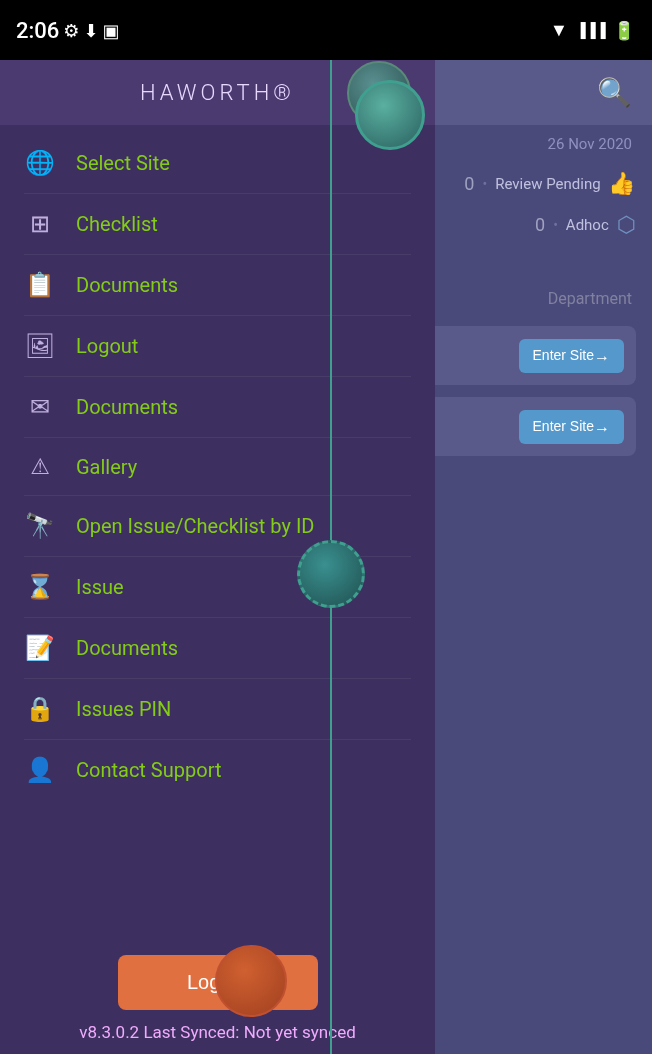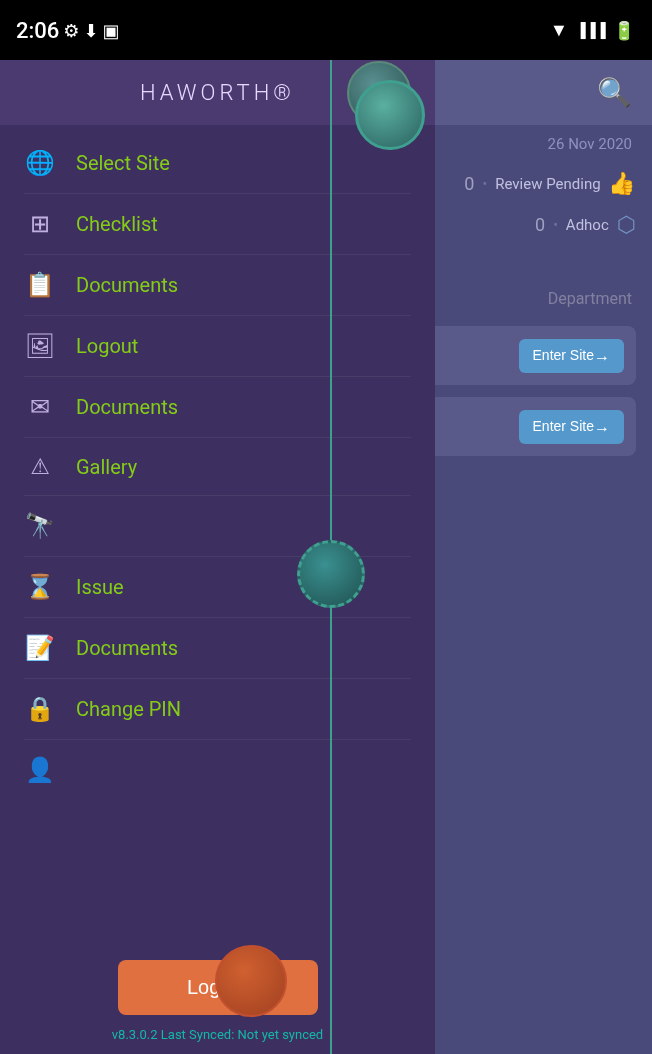--- a/index.html
+++ b/index.html
@@ -298,22 +298,22 @@
       background: #e07040;
       color: #fff;
       border: none;
       border-radius: 8px;
       font-size: 20px;
       font-weight: 500;
       cursor: pointer;
       text-align: center;
     }
     .version-text {
-      color: #14b8a6;
-      font-size: 13px;
+      color: #f0abfc;
+      font-size: 17px;
     }
 
     
     .menu-divider {
       height: 1px;
       background: rgba(255,255,255,0.06);
       margin: 0 24px;
     }
   </style>
 </head>
@@ -431,43 +431,45 @@
     <div class="menu-divider"></div>
 
     <div class="menu-item">
       <span class="menu-icon" style="font-size:22px;color:#c0b0e0;">⚠</span>
       <span class="menu-label">Gallery</span>
     </div>
     <div class="menu-divider"></div>
 
     <div class="menu-item">
       <span class="menu-icon">🔭</span>
+      <span class="menu-label">Open Issue/Checklist by ID</span>
     </div>
     <div class="menu-divider"></div>
 
     <div class="menu-item">
       <span class="menu-icon">⌛</span>
       <span class="menu-label">Issue</span>
     </div>
     <div class="menu-divider"></div>
 
     <div class="menu-item">
       <span class="menu-icon">📝</span>
       <span class="menu-label">Documents</span>
     </div>
     <div class="menu-divider"></div>
 
     <div class="menu-item">
       <span class="menu-icon">🔒</span>
-      <span class="menu-label">Change PIN</span>
+      <span class="menu-label">Issues PIN</span>
     </div>
     <div class="menu-divider"></div>
 
     <div class="menu-item">
       <span class="menu-icon">👤</span>
+      <span class="menu-label">Contact Support</span>
     </div>
 
   </div>
 
   <div class="drawer-footer">
     <button class="logout-btn">Logout</button>
     <span class="version-text">v8.3.0.2 Last Synced: Not yet synced</span>
   </div>
 </div>
 

